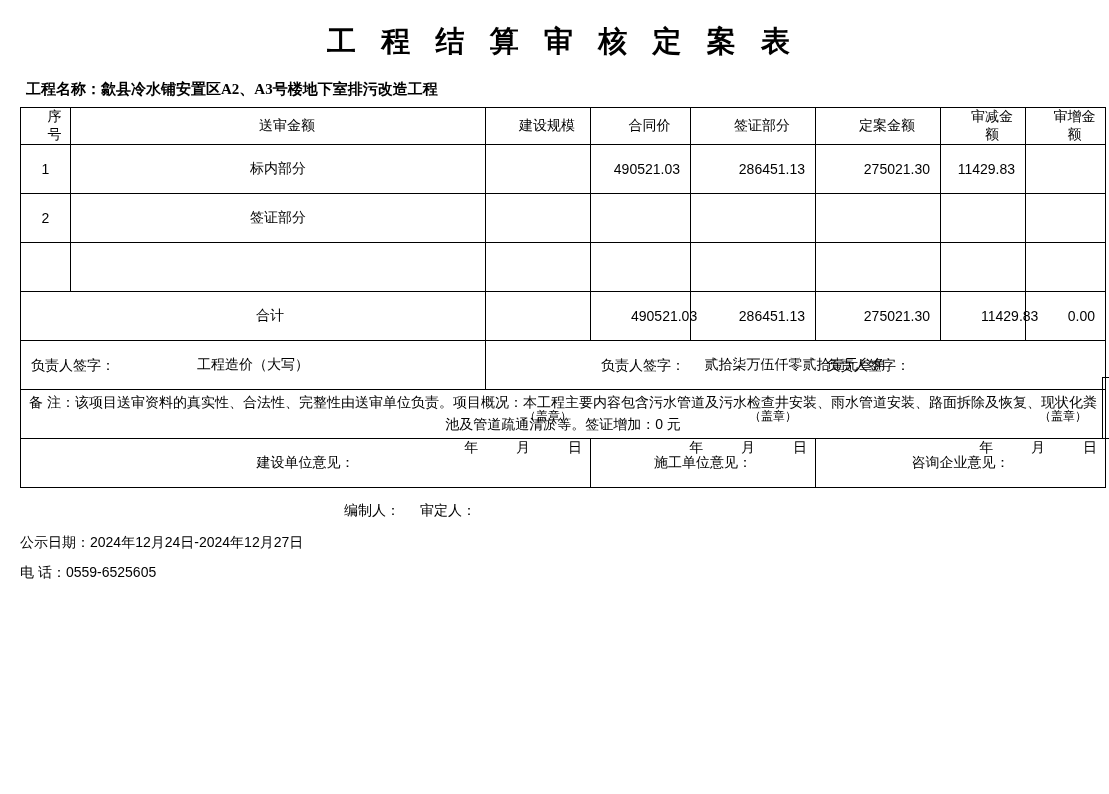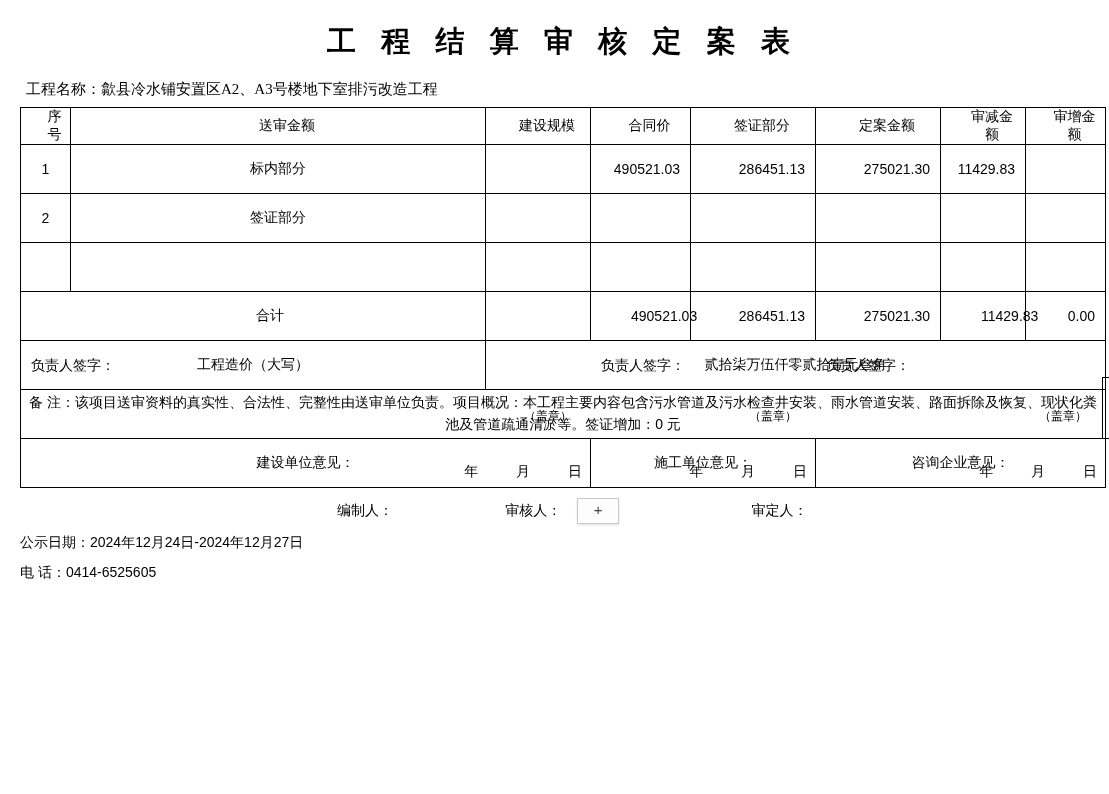--- a/index.html
+++ b/index.html
@@ -25,21 +25,21 @@
     font-family: "Liberation Serif", "DejaVu Serif", serif;
     font-size: 29px;
     font-weight: bold;
     letter-spacing: 9px;
     margin: 22px 0 0 0;
     padding-left: 17px;
   }
   .project-line {
     margin: 18px 0 8px 26px;
     font-size: 15px;
-    font-weight: normal;
+    font-weight: bold;
     font-family: "Liberation Serif", "DejaVu Serif", serif;
   }
   .main-table {
     border-collapse: collapse;
     width: 1070px;
     margin-left: 20px;
     table-layout: fixed;
   }
   .main-table td, .main-table th {
     border: 1px solid #000000;
@@ -92,21 +92,21 @@
   }
   .seal-line {
     position: absolute;
     right: 18px;
     bottom: 62px;
     font-size: 12px;
   }
   .date-line {
     position: absolute;
     right: 8px;
-    bottom: 6px;
+    bottom: 30px;
     font-size: 14px;
     letter-spacing: 0px;
   }
   .date-line span { margin-left: 34px; }
   .footer {
     margin-left: 20px;
     width: 1070px;
     position: relative;
     margin-top: 8px;
   }
@@ -261,28 +261,24 @@
             <span>日</span>
           </span>
         </td>
       </tr>
     </tbody>
   </table>
 
   <div class="footer">
     <div class="footer-row1">
       <div class="f-cell1">编制人：</div>
-      <div class="f-cell2">
-        <span>审核人：</span>
-        <span class="plus-box">+</span>
-      </div>
       <div class="f-cell3">审定人：</div>
     </div>
     <div class="footer-line">
       <span>公示日期：</span><span>2024年12月24日-2024年12月27日</span>
     </div>
     <div class="footer-line tel">
-      <span>电    话：</span><span>0414-6525605</span>
+      <span>电    话：</span><span>0559-6525605</span>
     </div>
   </div>
 
   <div class="right-clip"></div>
 </div>
 
 </body></html>

